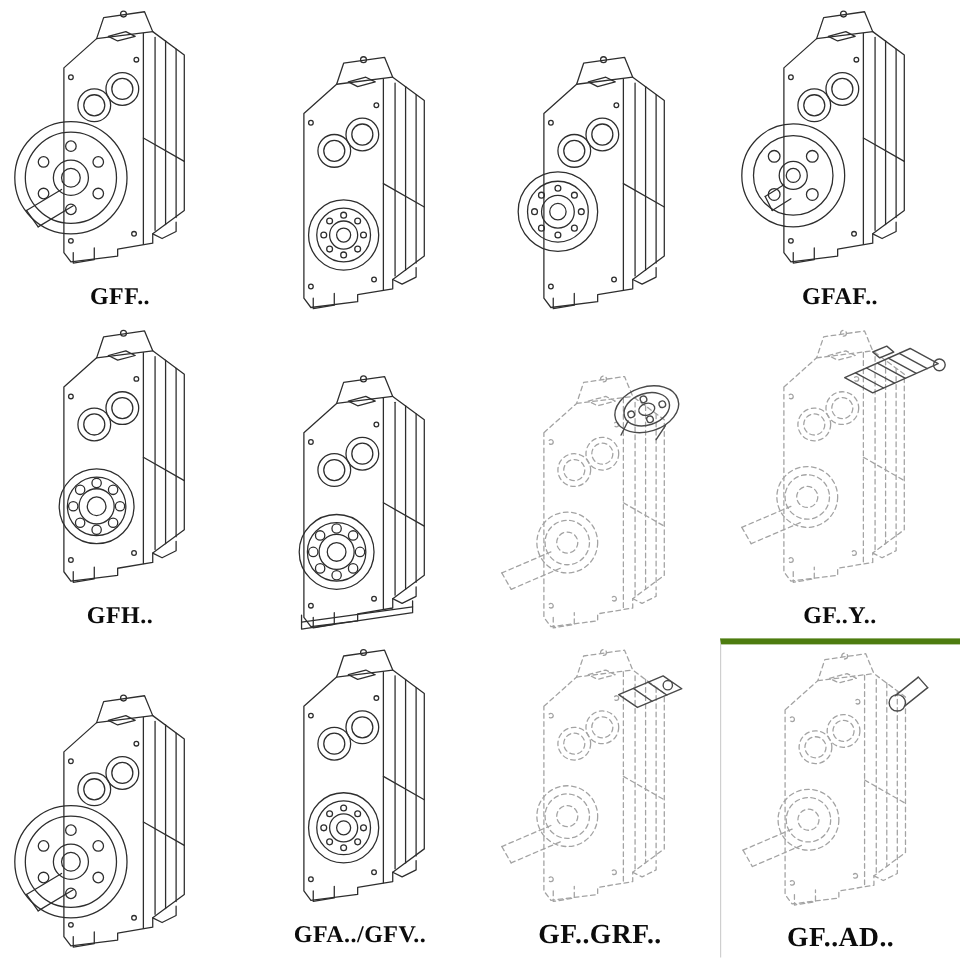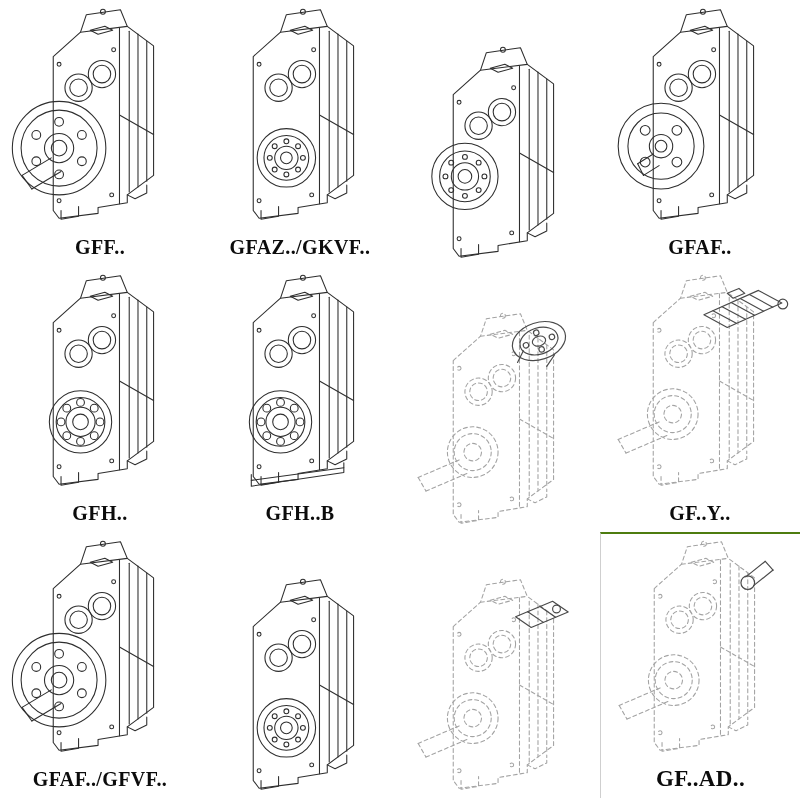--- a/index.html
+++ b/index.html
@@ -20,21 +20,21 @@
   figure.cell .drawing svg{display:block;}
   figcaption.label{
     height:38px;display:flex;align-items:center;justify-content:center;
     font-weight:700;font-size:20px;letter-spacing:.4px;color:#0c0c0c;
     white-space:nowrap;
   }
   
   figure.cell:nth-child(11) .label,
   figure.cell:nth-child(12) .label{font-size:23px;}
   
-  figure.cell.boxed{border-left:1px solid #cfcfcf;border-top:2px solid #4d7c0f;}
+  figure.cell.boxed{border-left:1px solid #cfcfcf;border-top:5px solid #4d7c0f;}
 </style>
 </head>
 <body>
 
 <div id="page">
   <div id="catalog-grid">
       <figure class="cell">
         <div class="drawing">
           <svg viewBox="0 0 200 232" width="200" height="226" role="img">
     <g fill="none" stroke="#2e2e2e" stroke-width="1.1" stroke-linejoin="round" stroke-linecap="round">
@@ -110,21 +110,20 @@
               <circle cx="86.0" cy="177.0" r="2.5"></circle>
               <circle cx="74.0" cy="172.0" r="2.5"></circle>
               <circle cx="69.0" cy="160.0" r="2.5"></circle>
               <circle cx="74.0" cy="148.0" r="2.5"></circle>
               <circle cx="86.0" cy="143.0" r="2.5"></circle>
               <circle cx="98.0" cy="148.0" r="2.5"></circle>
     </g>
 
   </svg>
         </div>
-        <figcaption class="label">GFAZ../GKVF..</figcaption>
       </figure>
       <figure class="cell">
         <div class="drawing">
           <svg viewBox="0 0 200 232" width="200" height="226" role="img">
     <g fill="none" stroke="#2e2e2e" stroke-width="1.1" stroke-linejoin="round" stroke-linecap="round">
 
 <path d="M52,56 L80,31 L86,13 L121,8 L128,25 L155,45 L155,178 L128,198 L128,206 L98,211 L98,217 L58,222 L52,214 Z"></path>
 <circle cx="103" cy="10" r="2.5"></circle>
 <line x1="120" y1="26.5" x2="120" y2="207"></line>
 <line x1="80" y1="31" x2="128" y2="25"></line>
@@ -278,21 +277,20 @@
               <circle cx="60.0" cy="158.0" r="4"></circle>
               <circle cx="65.9" cy="143.9" r="4"></circle>
               <circle cx="80.0" cy="138.0" r="4"></circle>
               <circle cx="94.1" cy="143.9" r="4"></circle>
               <polyline points="50,212 50,224 145,210 145,200"></polyline>
              <line x1="50" y1="218" x2="145" y2="205"></line>
     </g>
 
   </svg>
         </div>
-        <figcaption class="label">GFH..B</figcaption>
       </figure>
       <figure class="cell">
         <div class="drawing">
           <svg viewBox="0 0 200 232" width="200" height="226" role="img">
     <g fill="none" stroke="#a3a3a3" stroke-width="1.1" stroke-linejoin="round" stroke-linecap="round" stroke-dasharray="4 3">
 
 <path d="M52,56 L80,31 L86,13 L121,8 L128,25 L155,45 L155,178 L128,198 L128,206 L98,211 L98,217 L58,222 L52,214 Z"></path>
 <circle cx="103" cy="10" r="2.5"></circle>
 <line x1="120" y1="26.5" x2="120" y2="207"></line>
 <line x1="80" y1="31" x2="128" y2="25"></line>
@@ -413,21 +411,20 @@
               <circle cx="34.6" cy="136.5" r="4.5"></circle>
               <circle cx="58.0" cy="123.0" r="4.5"></circle>
               <circle cx="81.4" cy="136.5" r="4.5"></circle>
               <line x1="50" y1="160" x2="20" y2="178"></line>
           <line x1="60" y1="174" x2="30" y2="192"></line>
           <line x1="20" y1="178" x2="30" y2="192"></line>
     </g>
 
   </svg>
         </div>
-        <figcaption class="label">GFAF../GFVF..</figcaption>
       </figure>
       <figure class="cell">
         <div class="drawing">
           <svg viewBox="0 0 200 232" width="200" height="226" role="img">
     <g fill="none" stroke="#2e2e2e" stroke-width="1.1" stroke-linejoin="round" stroke-linecap="round">
 
 <path d="M52,56 L80,31 L86,13 L121,8 L128,25 L155,45 L155,178 L128,198 L128,206 L98,211 L98,217 L58,222 L52,214 Z"></path>
 <circle cx="103" cy="10" r="2.5"></circle>
 <line x1="120" y1="26.5" x2="120" y2="207"></line>
 <line x1="80" y1="31" x2="128" y2="25"></line>
@@ -455,20 +452,21 @@
               <circle cx="86.0" cy="177.0" r="2.5"></circle>
               <circle cx="74.0" cy="172.0" r="2.5"></circle>
               <circle cx="69.0" cy="160.0" r="2.5"></circle>
               <circle cx="74.0" cy="148.0" r="2.5"></circle>
               <circle cx="86.0" cy="143.0" r="2.5"></circle>
               <circle cx="98.0" cy="148.0" r="2.5"></circle>
     </g>
 
   </svg>
         </div>
+        <figcaption class="label">GFA../GFV..</figcaption>
       </figure>
       <figure class="cell">
         <div class="drawing">
           <svg viewBox="0 0 200 232" width="200" height="226" role="img">
     <g fill="none" stroke="#a3a3a3" stroke-width="1.1" stroke-linejoin="round" stroke-linecap="round" stroke-dasharray="4 3">
 
 <path d="M52,56 L80,31 L86,13 L121,8 L128,25 L155,45 L155,178 L128,198 L128,206 L98,211 L98,217 L58,222 L52,214 Z"></path>
 <circle cx="103" cy="10" r="2.5"></circle>
 <line x1="120" y1="26.5" x2="120" y2="207"></line>
 <line x1="80" y1="31" x2="128" y2="25"></line>
@@ -495,20 +493,21 @@
           <line x1="16" y1="176" x2="24" y2="190"></line>
     </g>
     <g fill="none" stroke="#4a4a4a" stroke-width="1.2" stroke-linejoin="round" stroke-linecap="round">
               <polygon points="116,46 154,30 170,41 132,57"></polygon>
         <line x1="128.5" y1="40.7" x2="144.5" y2="51.7"></line>
         <line x1="141.1" y1="35.4" x2="157.1" y2="46.4"></line>
         <circle cx="158" cy="38" r="4"></circle>
             </g>
   </svg>
         </div>
+        <figcaption class="label">GF..GRF..</figcaption>
       </figure>
       <figure class="cell boxed">
         <div class="drawing">
           <svg viewBox="0 0 200 232" width="200" height="226" role="img">
     <g fill="none" stroke="#a3a3a3" stroke-width="1.1" stroke-linejoin="round" stroke-linecap="round" stroke-dasharray="4 3">
 
 <path d="M52,56 L80,31 L86,13 L121,8 L128,25 L155,45 L155,178 L128,198 L128,206 L98,211 L98,217 L58,222 L52,214 Z"></path>
 <circle cx="103" cy="10" r="2.5"></circle>
 <line x1="120" y1="26.5" x2="120" y2="207"></line>
 <line x1="80" y1="31" x2="128" y2="25"></line>

